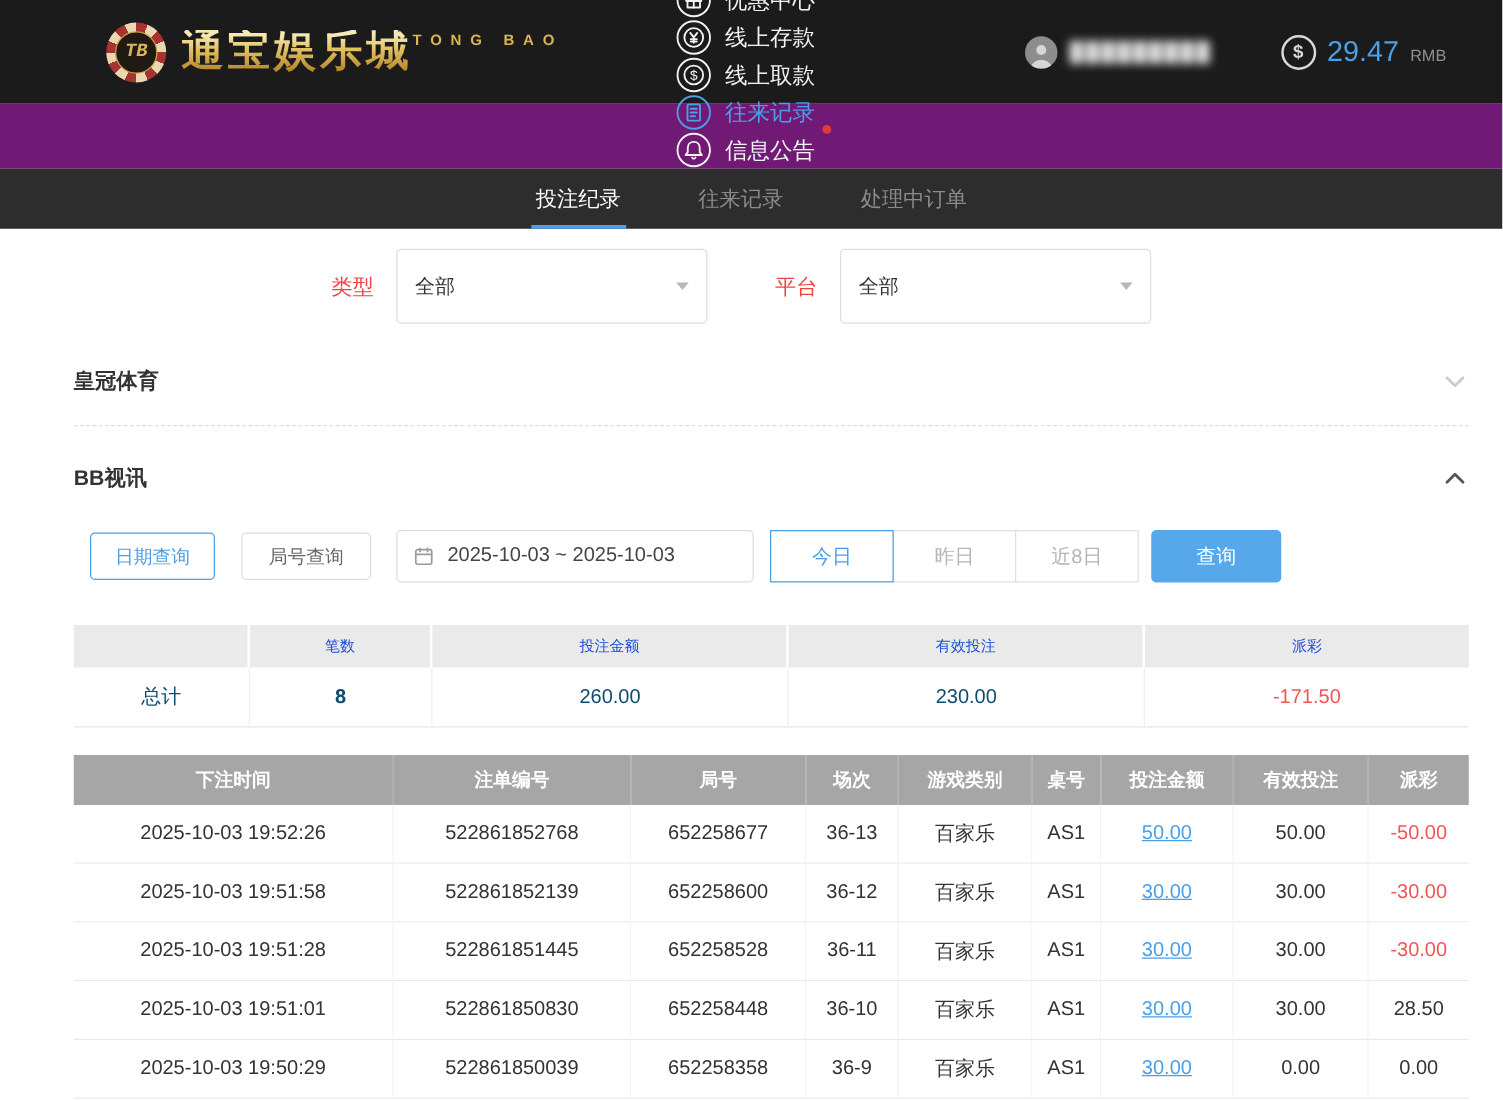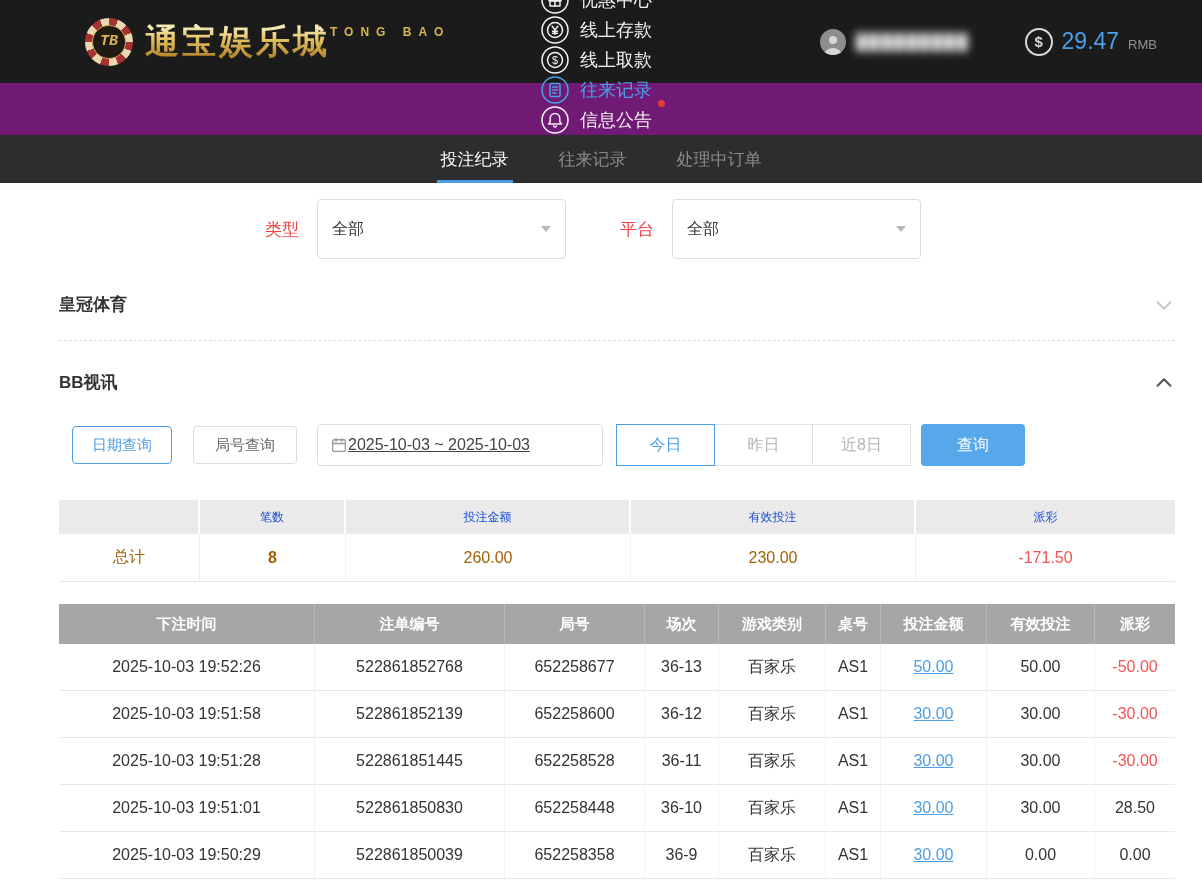--- a/index.html
+++ b/index.html
@@ -35,21 +35,21 @@
   
   .mainnav { height:52px; background:#701a75; display:flex; align-items:center;
              justify-content:flex-end; padding:0 95px 0 85px;flex-direction:column; }
   .nav-item { display:flex; align-items:center; gap:10px; color:#f2f2f2; font-size:18px; cursor:pointer; position:relative; }
   .nav-item.active { color:#4a9fe8; }
   .nav-icon { display:flex; }
   .nav-icon svg { display:block; }
   .badge-dot { position:absolute; top:-5px; right:-13px; width:7px; height:7px; border-radius:50%; background:#e23b3b; }
 
   
-  .tabbar { height:48px; background:#2d2d2d; display:flex; justify-content:center; gap:42px; }
+  .tabbar { height:48px; background:#2d2d2d; display:flex; justify-content:center; gap:54px; }
   .tab { display:flex; align-items:center; color:#8b8b8b; font-size:17px; position:relative; padding:0 4px; cursor:pointer; }
   .tab.active { color:#fff; }
   .tab.active::after { content:""; position:absolute; left:0; right:0; bottom:0; height:3px; background:#4a9fe8; }
 
   
   .filter-row { display:flex; align-items:center; margin:16px 0 0 265px; }
   .flabel { font-size:17px; color:#ef4444; margin-right:18px; }
   .flabel2 { margin-left:54px; }
   .select { width:249px; height:60px; border:1px solid #ddd; border-radius:4px; background:#fff;
             display:flex; align-items:center; justify-content:space-between; padding:0 14px;
@@ -64,36 +64,36 @@
   .chev { cursor:pointer; display:flex; }
   .dashed { border-bottom:1px dashed #ddd; margin:24px 27px 0 59px; }
 
   
   .query-row { display:flex; align-items:center; margin:30px 27px 0 59px; }
   .btn { height:38px; border:1px solid #ddd; border-radius:4px; background:#fff; font-size:15px;
          color:#666; display:flex; align-items:center; justify-content:center; cursor:pointer;margin-left:13px; }
   .btn-date { width:100px; border-color:#4a9fe8; color:#4a9fe8; }
   .btn-round { width:104px; margin-left:21px; }
   .date-box { margin-left:20px; width:286px; height:42px; border:1px solid #ddd; border-radius:4px;
-              display:flex; align-items:center; padding:0 12px; font-size:16px; color:#444; cursor:pointer;text-decoration:underline; }
+              display:flex; align-items:center; padding:0 12px; gap:10px; font-size:16px; color:#444; cursor:pointer; }
   .seg { display:flex; margin-left:13px; }
   .seg-btn { width:99px; height:42px; border:1px solid #e0e0e0; background:#fff; color:#b5b5b5; font-size:16px;
              display:flex; align-items:center; justify-content:center; margin-left:-1px; cursor:pointer; }
   .seg-btn.first { margin-left:0; }
   .seg-btn.active { border-color:#4a9fe8; color:#4a9fe8; position:relative; z-index:1; }
   .search-btn { margin-left:10px; width:104px; height:42px; background:#57a7eb; color:#fff; border:none;
                 border-radius:4px; font-size:16px; display:flex; align-items:center; justify-content:center; cursor:pointer; }
 
   
   .summary { margin:34px 27px 0 59px; }
   .sum-grid { display:grid; grid-template-columns:141px 146px 285px 285px 1fr; }
   .sum-head { background:#eaeaea; height:34px; display:flex; align-items:center; justify-content:center;
               font-size:12px; color:#1d4ed8; border-right:2px solid #fff; }
   .sum-grid > .sum-head:nth-child(5n) { border-right:none; }
-  .sum-cell { height:48px; display:flex; align-items:center; justify-content:center; font-size:16px; color:#a16207;
+  .sum-cell { height:48px; display:flex; align-items:center; justify-content:center; font-size:16px; color:#0c4a6e;
               border-bottom:1px solid #e6e6e6; border-right:1px solid #efefef; }
   .sum-grid > .sum-cell:nth-child(5n) { border-right:none; }
   .bold { font-weight:bold; }
 
   
   .detail { margin:22px 27px 0 59px; }
   .det-grid { display:grid; grid-template-columns:256px 190px 140px 74px 107px 55px 106px 108px 1fr; }
   .det-head { background:#a6a6a6; color:#fff; font-weight:bold; font-size:15px; height:40px;
               display:flex; align-items:center; justify-content:center; border-right:1px solid #b9b9b9; }
   .det-cell { height:47px; display:flex; align-items:center; justify-content:center; font-size:16px; color:#333;

